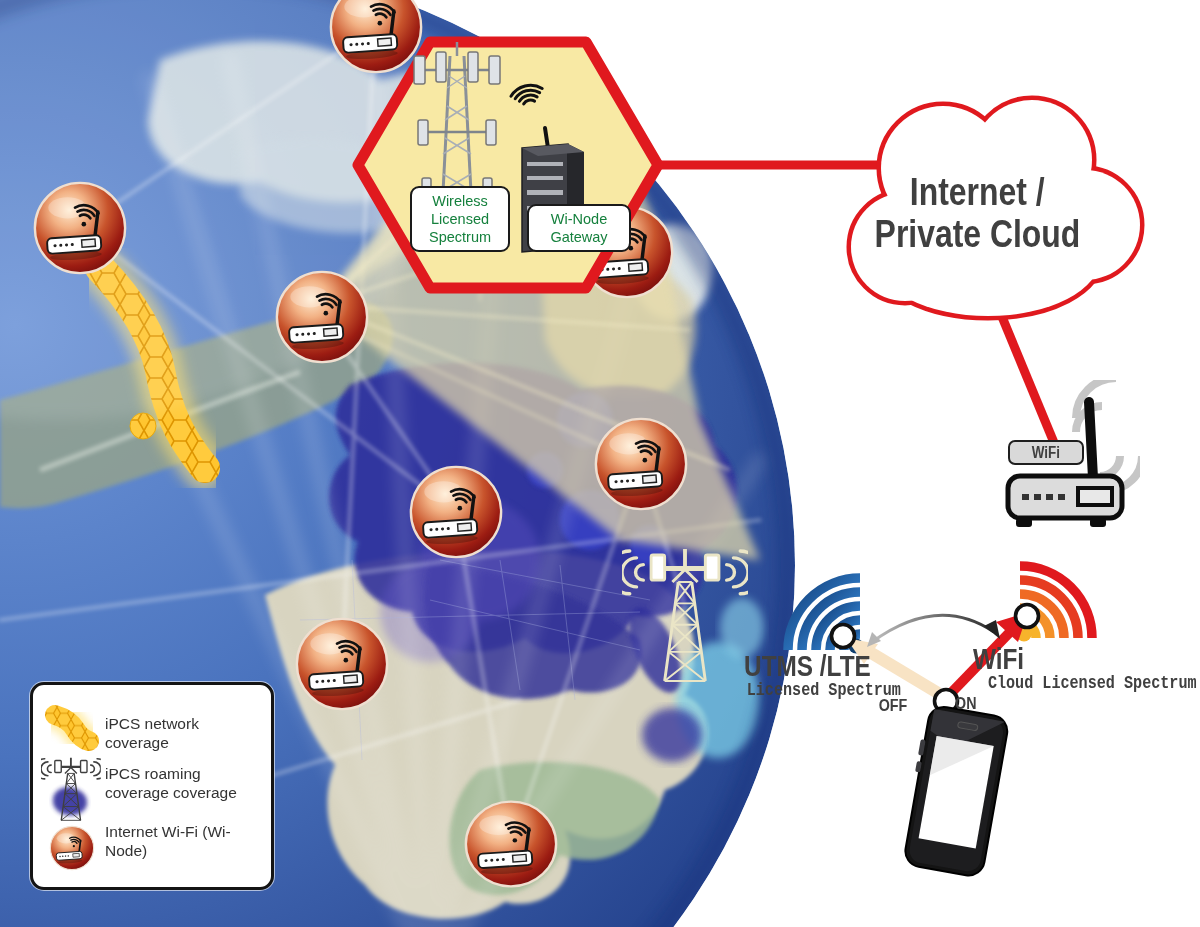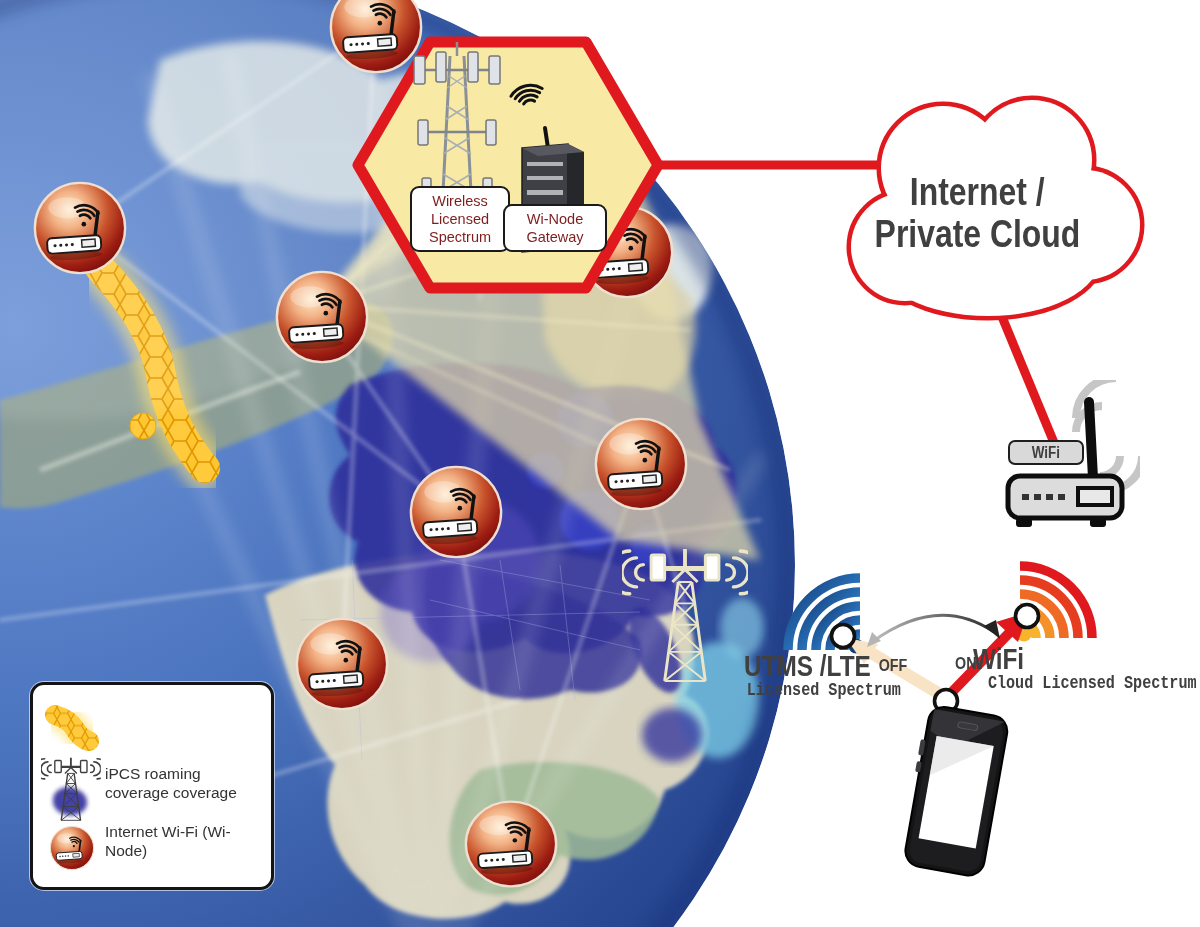--- a/index.html
+++ b/index.html
@@ -4,31 +4,31 @@
 <style>
   html,body{margin:0;padding:0;background:#fff;}
   #stage{position:relative;width:1200px;height:927px;overflow:hidden;background:#fff;
          font-family:"Liberation Sans",sans-serif;}
   .abs{position:absolute;}
   .hv{font-weight:bold;color:#404040;}
   .cond{display:inline-block;transform:scaleX(.84);transform-origin:50% 50%;white-space:nowrap;}
   .ctr{}
   
   .chip{position:absolute;background:#fff;border:2.5px solid #1a1a1a;border-radius:9px;
-        padding:4px 7px;text-align:center;font-size:14.5px;line-height:1.25;color:#7f1d1d;}
+        padding:4px 7px;text-align:center;font-size:14.5px;line-height:1.25;color:#15803d;}
   
   #cloud-title{width:270px;text-align:center;line-height:1.1;}
   #cloud-title .ln{font-size:38px;}
   
   #wifi-chip{background:#d9d9d9;border:2.5px solid #1f1f1f;border-radius:7px;
              width:72px;height:21px;line-height:21px;text-align:center;font-size:16px;}
   
   .sig-title{font-size:29px;line-height:1.0;}
   .sig-sub{font-size:18px;line-height:1.1;font-family:Liberation Mono, monospace;}
-  .switch-lab{font-size:17px;}
+  .switch-lab{font-size:17px;margin-top:40px;}
   
   #legend{left:30px;top:682px;width:238px;height:202px;background:#fff;border:3px solid #141414;
           border-radius:14px;box-shadow:0 0 0 1px rgba(255,255,255,.6);}
   .leg-row{position:absolute;left:0;width:100%;}
   .leg-ic{position:absolute;}
   .leg-tx{position:absolute;left:72px;font-size:15.5px;color:#333;line-height:1.22;width:156px;}
 </style>
 </head>
 <body>
 
@@ -293,21 +293,21 @@
         <rect x="175" y="186" width="36" height="5"></rect>
             <rect x="175" y="200" width="36" height="5"></rect>
       </g>
     </g>
   </svg>
   <div class="chip" style="left:58px;top:150px;width:82px">
     <div>Wireless</div>
     <div>Licensed</div>
     <div>Spectrum</div>
   </div>
-  <div class="chip" style="left:151px;top:168px;width:86px">
+  <div class="chip" style="left:175px;top:168px;width:86px">
     <div>Wi-Node</div>
     <div>Gateway</div>
   </div>
 </div>
 
 <svg class="abs" style="left:830px;top:80px" width="340" height="260" viewBox="0 0 340 260">
   <g stroke="#E0191E" stroke-width="9" fill="#fff">
     <circle cx="75" cy="167" r="54"></circle>
         <circle cx="113" cy="88" r="62"></circle>
         <circle cx="202" cy="80" r="60"></circle>
@@ -425,20 +425,21 @@
 <div class="abs hv switch-lab" style="left:953px;top:654px">
   <span class="cond">ON</span>
 </div>
 
 <div class="abs" id="legend">
   <div class="leg-row" style="top:12px;height:56px">
     <svg class="leg-ic" style="left:10px;top:4px" width="56" height="50" viewBox="0 0 56 50">
       <path d="M12,14 Q26,18 32,28 Q38,38 46,40" stroke="#FFE06A" stroke-width="30" fill="none" stroke-linecap="round" opacity=".6" filter="url(#soft4)"></path>
       <path d="M12,14 Q26,18 32,28 Q38,38 46,40" stroke="url(#hexpatS)" stroke-width="20" fill="none" stroke-linecap="round"></path>
     </svg>
+    <span class="leg-tx" style="top:18px">iPCS network coverage</span>
   </div>
   <div class="leg-row" style="top:66px;height:70px">
     <svg class="leg-ic" style="left:2px;top:2px" width="72" height="68" viewBox="0 0 72 68">
       <path d="M34,34 C48,36 56,46 50,56 C42,66 24,64 19,53 C15,43 22,34 34,34 Z" fill="#35319E" opacity=".92" filter="url(#soft2)"></path>
       <g color="#3F3F3F" transform="translate(6,2) scale(0.46)">
             <use href="#sym-tower" width="130" height="150"></use>
           </g>
     </svg>
     <span class="leg-tx" style="top:14px">iPCS roaming coverage coverage</span>
   </div>

